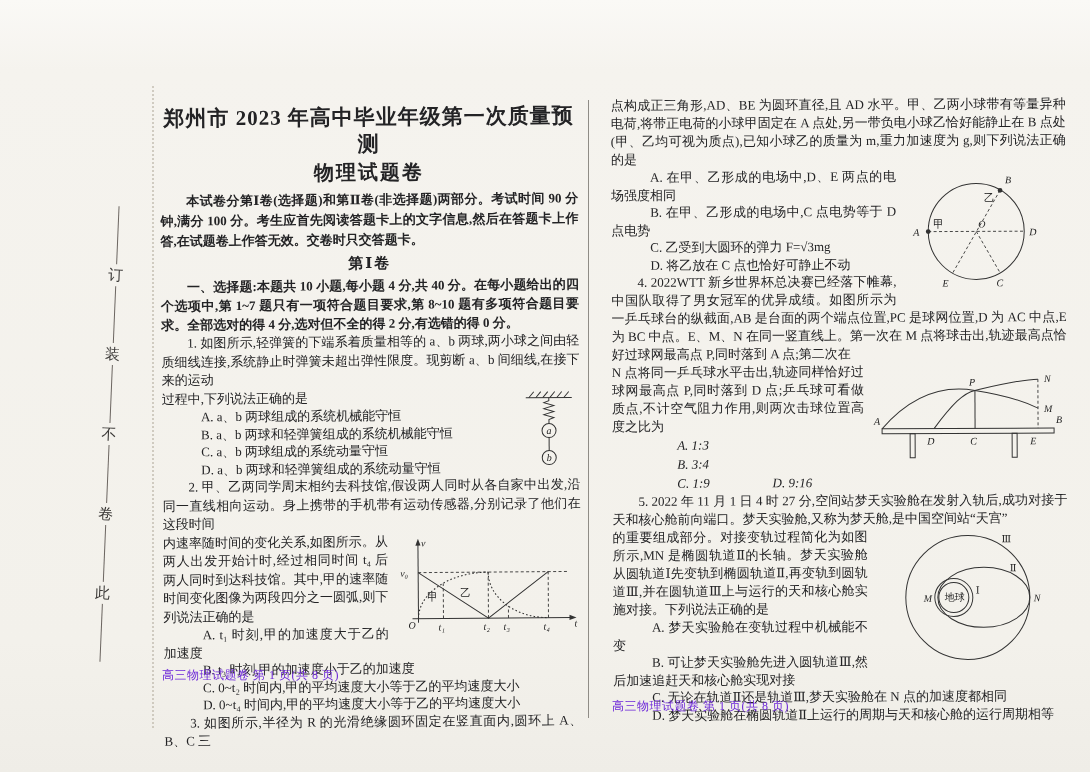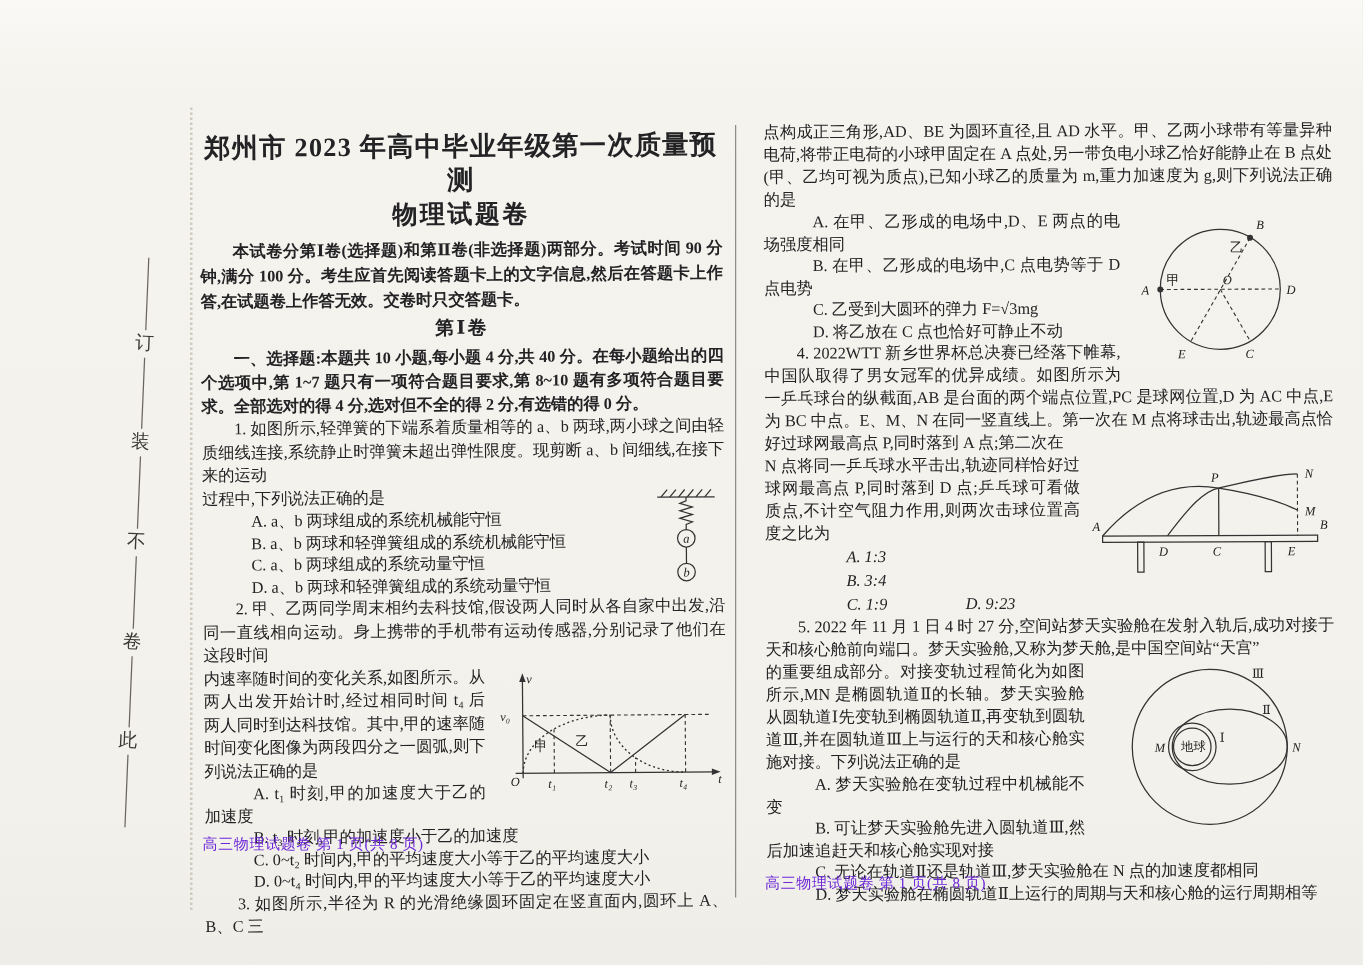--- a/index.html
+++ b/index.html
@@ -203,21 +203,21 @@
           <text class="it" x="172" y="48">M</text>
         </svg>
       </div>
       <p class="noindent">N 点将同一乒乓球水平击出,轨迹同样恰好过球网最高点 P,同时落到 D 点;乒乓球可看做质点,不计空气阻力作用,则两次击球位置高度之比为</p>
       <div class="opt-cols">
         <span class="opt-col">A. 1:3</span>
         <span class="opt-col">B. 3:4</span>
       </div>
       <div class="opt-cols">
         <span class="opt-col">C. 1:9</span>
-        <span class="opt-col">D. 9:23</span>
+        <span class="opt-col">D. 9:16</span>
       </div>
     </div>
   </div>
 
   <div class="q">
     <p>5. 2022 年 11 月 1 日 4 时 27 分,空间站梦天实验舱在发射入轨后,成功对接于天和核心舱前向端口。梦天实验舱,又称为梦天舱,是中国空间站“天宫”</p>
     <div class="qbody">
       <div class="fig">
         <svg width="192" height="136" viewBox="0 0 192 136">
           <defs>

